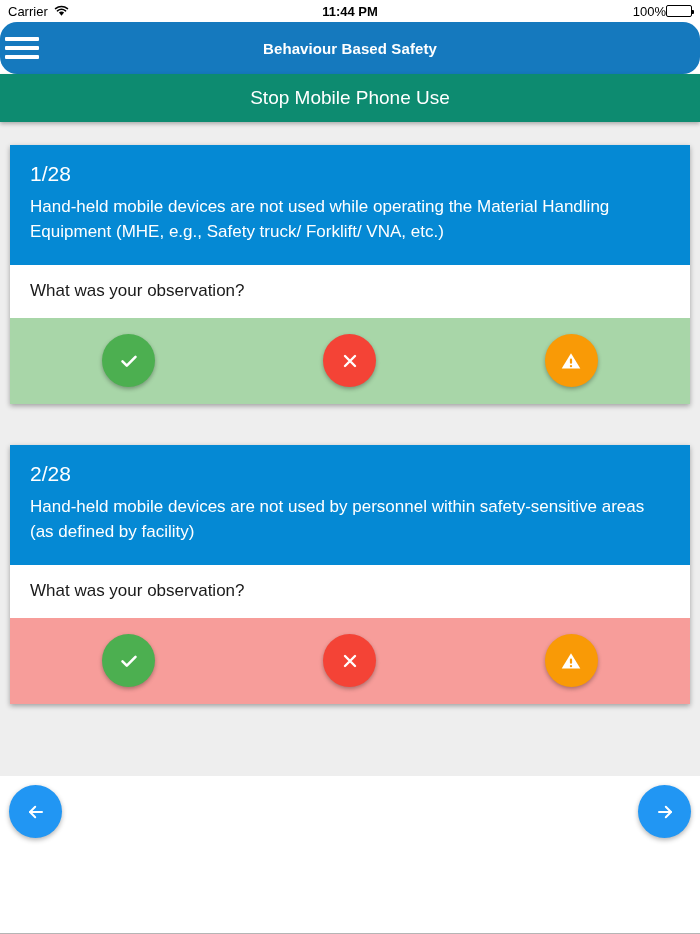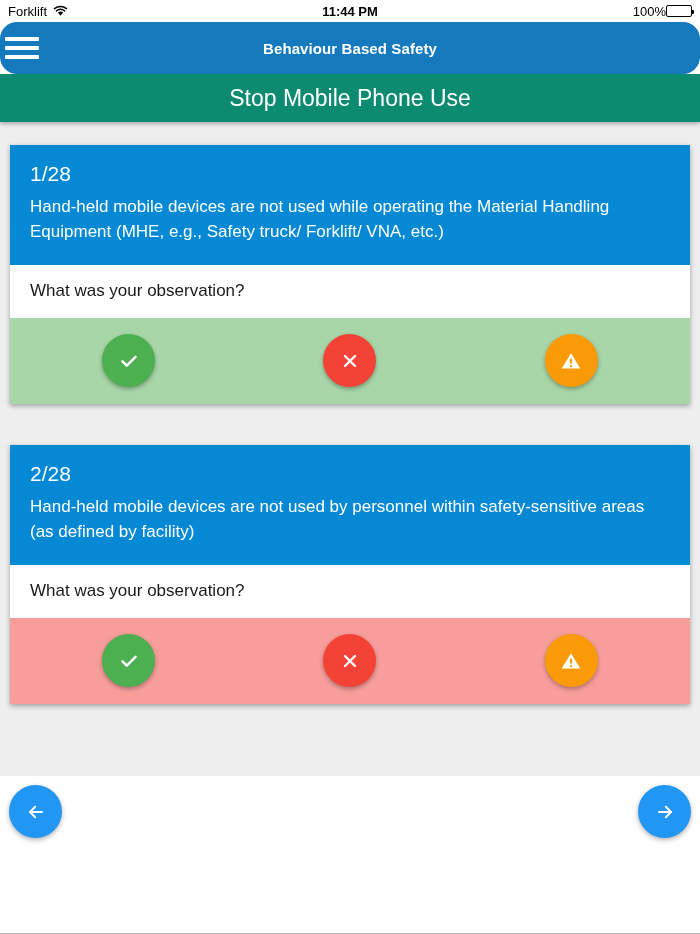--- a/index.html
+++ b/index.html
@@ -113,21 +113,21 @@
   }
 
   
   .subtitle-bar {
     height: 48px;
     background: #0d8b70;
     display: flex;
     align-items: center;
     justify-content: center;
     color: #ffffff;
-    font-size: 23px;
+    font-size: 19px;
     box-shadow: 0 2px 4px rgba(0,0,0,.28);
     position: relative;
     z-index: 3;
   }
 
   
   .content {
     background: #eeeeee;
     height: 654px;
     padding: 23px 10px 0 10px;
@@ -215,21 +215,21 @@
   }
   .nav-prev { left: 9px; }
   .nav-next { right: 9px; }
   .nav-btn svg { display: block; }
 </style>
 </head>
 <body>
 
 <div class="status-bar">
   <div class="status-left">
-    <span>Forklift</span>
+    <span>Carrier</span>
     <span class="wifi-icon">
       <svg width="15" height="12" viewBox="0 0 15 12">
         <path d="M7.5 10.8 L4.9 7.6 a4.2 4.2 0 0 1 5.2 0 Z" fill="#000"></path>
         <path d="M3.4 5.9 a6.6 6.6 0 0 1 8.2 0" stroke="#000" stroke-width="1.5" fill="none" stroke-linecap="round"></path>
         <path d="M1.5 3.6 a9.6 9.6 0 0 1 12 0" stroke="#000" stroke-width="1.5" fill="none" stroke-linecap="round"></path>
       </svg>
     </span>
   </div>
   <div class="status-center">11:44 PM</div>
   <div class="status-right">

